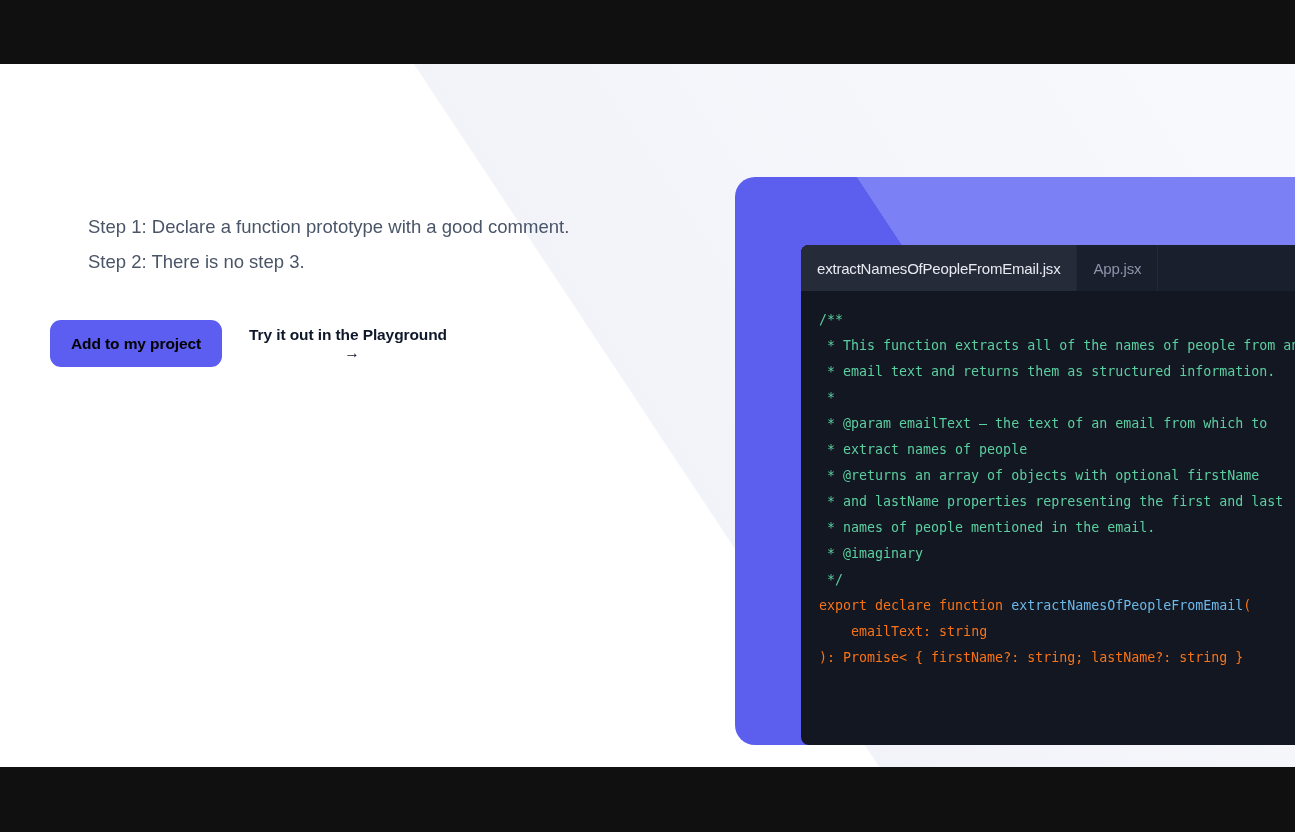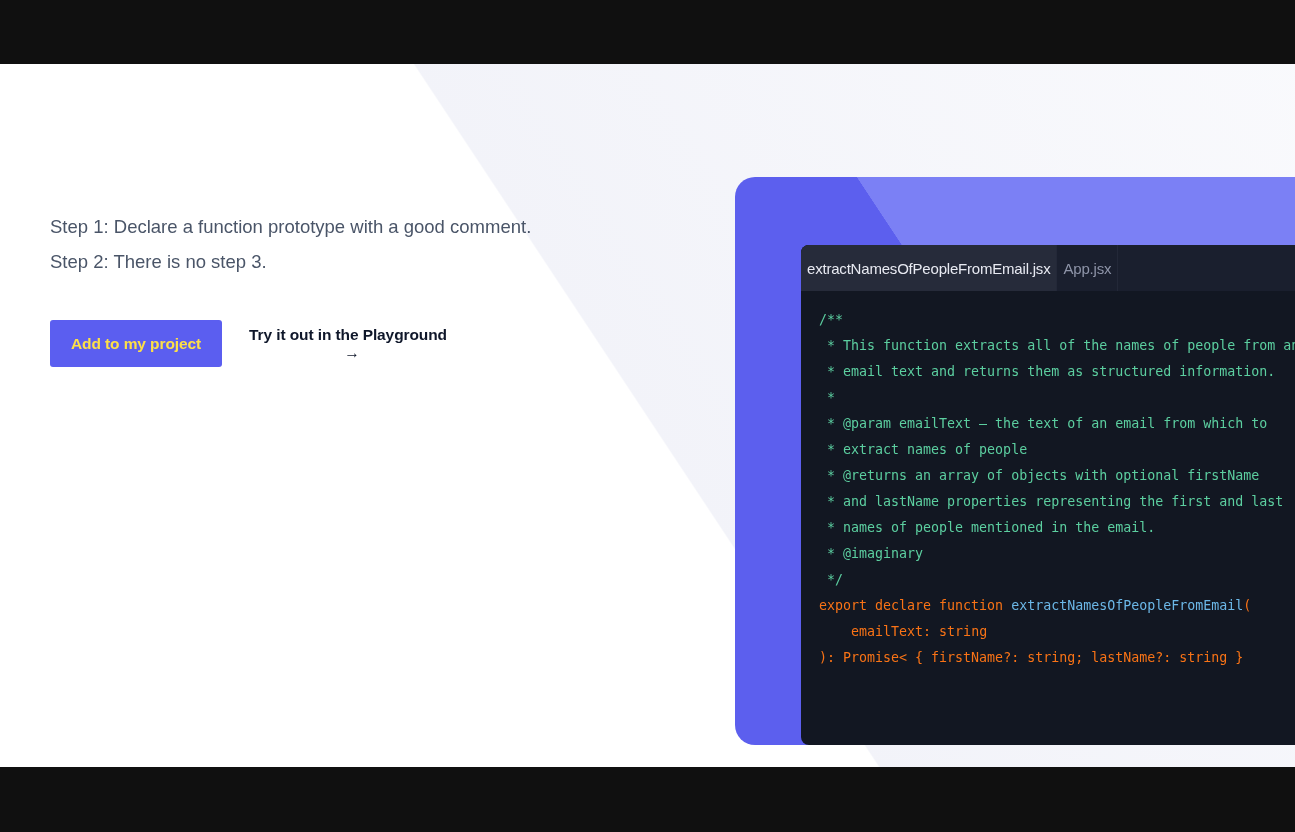--- a/index.html
+++ b/index.html
@@ -80,38 +80,38 @@
     color: #0F172A;
     white-space: pre-line;
   }
   .sub {
     margin-top: 41px;
     font-size: 18.5px;
     line-height: 1.9;
     color: #4A5568;
     font-weight: 400;
   }
-  .sub-line { display: block; }
+  .sub-line { display: block; margin-left: 38px; }
 
   .cta-row {
     margin-top: 41px;
     display: flex;
     align-items: center;
     gap: 27px;
   }
   .btn-primary {
     display: inline-flex;
     align-items: center;
     justify-content: center;
     height: 47px;
     padding: 0 21px;
     border: none;
-    border-radius: 3px;
+    border-radius: 11px;
     background: #5B5EF0;
-    color: #fde047;
+    color: #000000;
     font-family: "Liberation Sans", sans-serif;
     font-size: 15.5px;
     font-weight: 700;
     letter-spacing: -0.1px;
     cursor: pointer;
   }
   .btn-link {
     display: inline-flex;
     align-items: center;
     color: #0F172A;
@@ -163,21 +163,21 @@
   }
   .tabbar {
     height: 46px;
     background: #1A1F2E;
     display: flex;
     align-items: stretch;
   }
   .tab {
     display: flex;
     align-items: center;
-    padding: 0 6px;
+    padding: 0 16px;
     font-size: 15px;
     color: #8E94A8;
     letter-spacing: -0.2px;
     cursor: pointer;
     border-right: 1px solid #232838;
     white-space: nowrap;
   }
   .tab.active {
     background: #262B3A;
     color: #E8EAF2;

